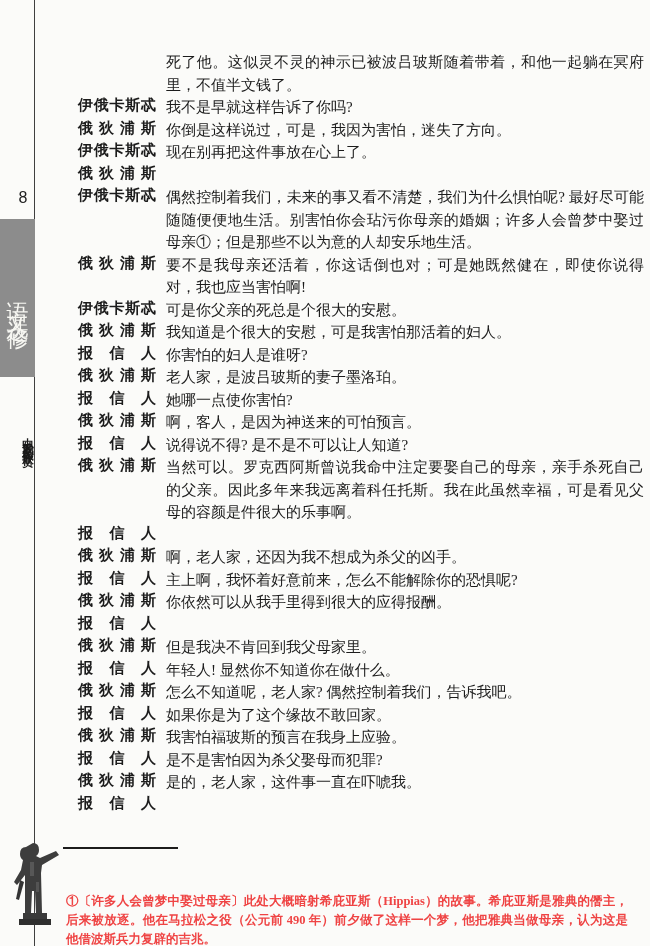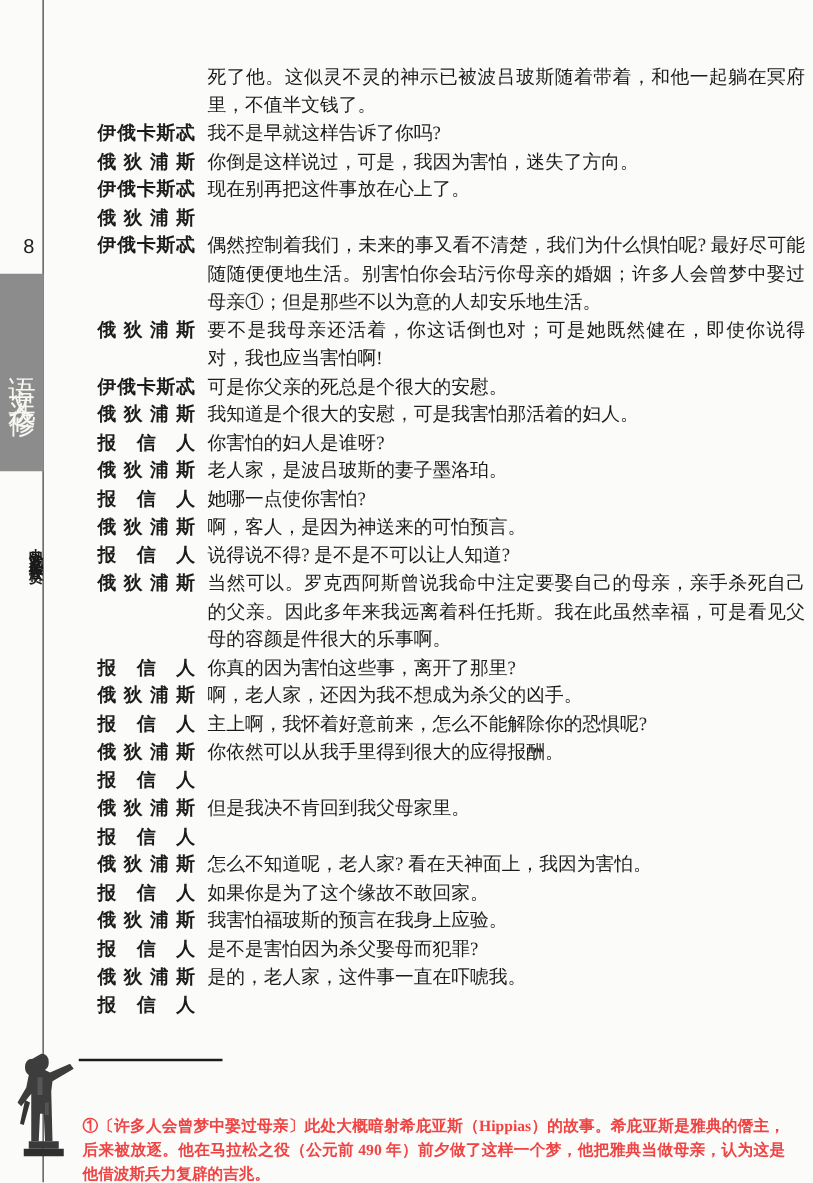--- a/index.html
+++ b/index.html
@@ -36,21 +36,21 @@
     writing-mode:vertical-rl;text-orientation:upright;
     font-size:11.5px;letter-spacing:2.5px;color:#1a1a1a;font-weight:600;
   }
   .content{
     position:absolute;left:62px;top:51px;width:566px;
     font-size:15px;line-height:22.5px;margin-left:16px;
   }
   .row{display:flex;align-items:flex-start;}
   .speaker{
     flex:0 0 78px;width:78px;margin-right:10px;
-    font-family:Liberation Sans, sans-serif;
+    font-family:Liberation Mono, monospace;
     font-weight:bold;
     text-align:justify;text-align-last:justify;
     white-space:normal;
   }
   .line{
     flex:1;text-align:justify;text-justify:inter-ideograph;
   }
   .fn-rule{
     position:absolute;left:63px;top:847px;width:115px;height:2px;
     background:#1c1c1c;
@@ -134,21 +134,20 @@
       <div class="row">
         <span class="speaker">报信人</span>
         <span class="line">说得说不得? 是不是不可以让人知道?</span>
       </div>
       <div class="row">
         <span class="speaker">俄狄浦斯</span>
         <span class="line">当然可以。罗克西阿斯曾说我命中注定要娶自己的母亲，亲手杀死自己的父亲。因此多年来我远离着科任托斯。我在此虽然幸福，可是看见父母的容颜是件很大的乐事啊。</span>
       </div>
       <div class="row">
         <span class="speaker">报信人</span>
-        <span class="line">你真的因为害怕这些事，离开了那里?</span>
       </div>
       <div class="row">
         <span class="speaker">俄狄浦斯</span>
         <span class="line">啊，老人家，还因为我不想成为杀父的凶手。</span>
       </div>
       <div class="row">
         <span class="speaker">报信人</span>
         <span class="line">主上啊，我怀着好意前来，怎么不能解除你的恐惧呢?</span>
       </div>
       <div class="row">
@@ -157,24 +156,25 @@
       </div>
       <div class="row">
         <span class="speaker">报信人</span>
       </div>
       <div class="row">
         <span class="speaker">俄狄浦斯</span>
         <span class="line">但是我决不肯回到我父母家里。</span>
       </div>
       <div class="row">
         <span class="speaker">报信人</span>
-      </div>
-      <div class="row">
-        <span class="speaker">俄狄浦斯</span>
-        <span class="line">怎么不知道呢，老人家? 看在天神面上，我因为害怕。</span>
+        <span class="line">年轻人! 显然你不知道你在做什么。</span>
+      </div>
+      <div class="row">
+        <span class="speaker">俄狄浦斯</span>
+        <span class="line">怎么不知道呢，老人家? 偶然控制着我们，告诉我吧。</span>
       </div>
       <div class="row">
         <span class="speaker">报信人</span>
         <span class="line">如果你是为了这个缘故不敢回家。</span>
       </div>
       <div class="row">
         <span class="speaker">俄狄浦斯</span>
         <span class="line">我害怕福玻斯的预言在我身上应验。</span>
       </div>
       <div class="row">

